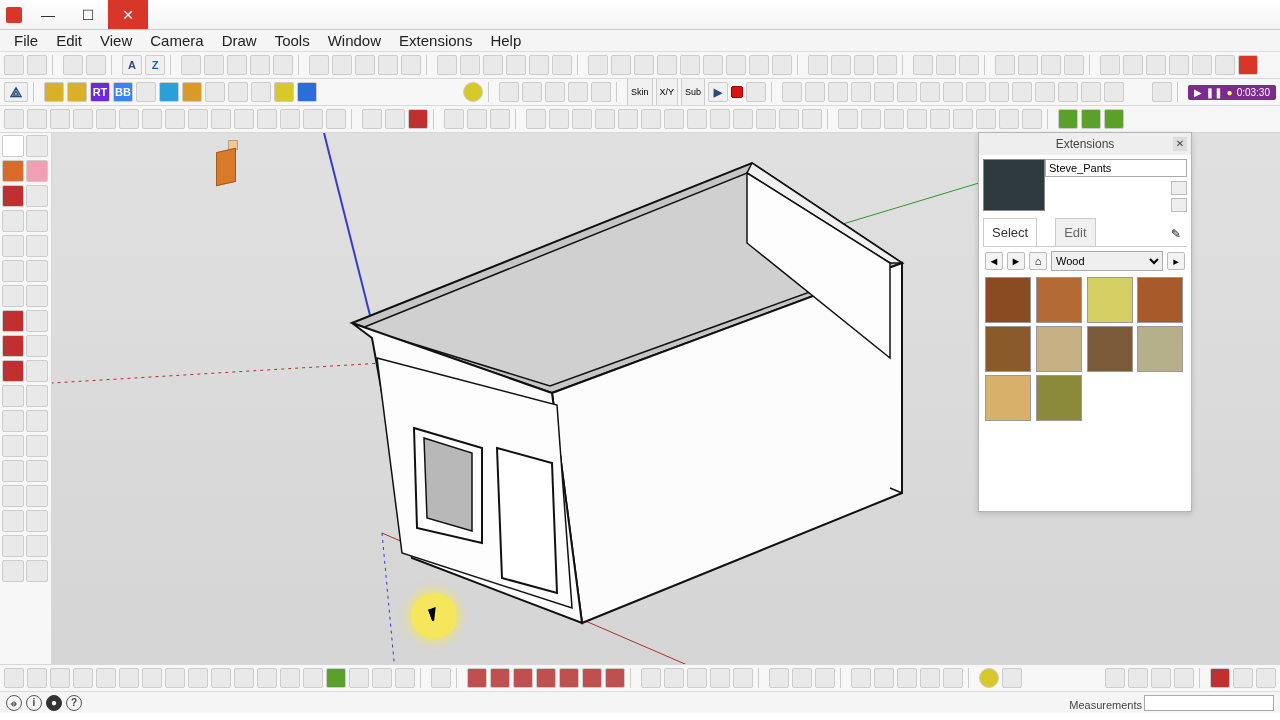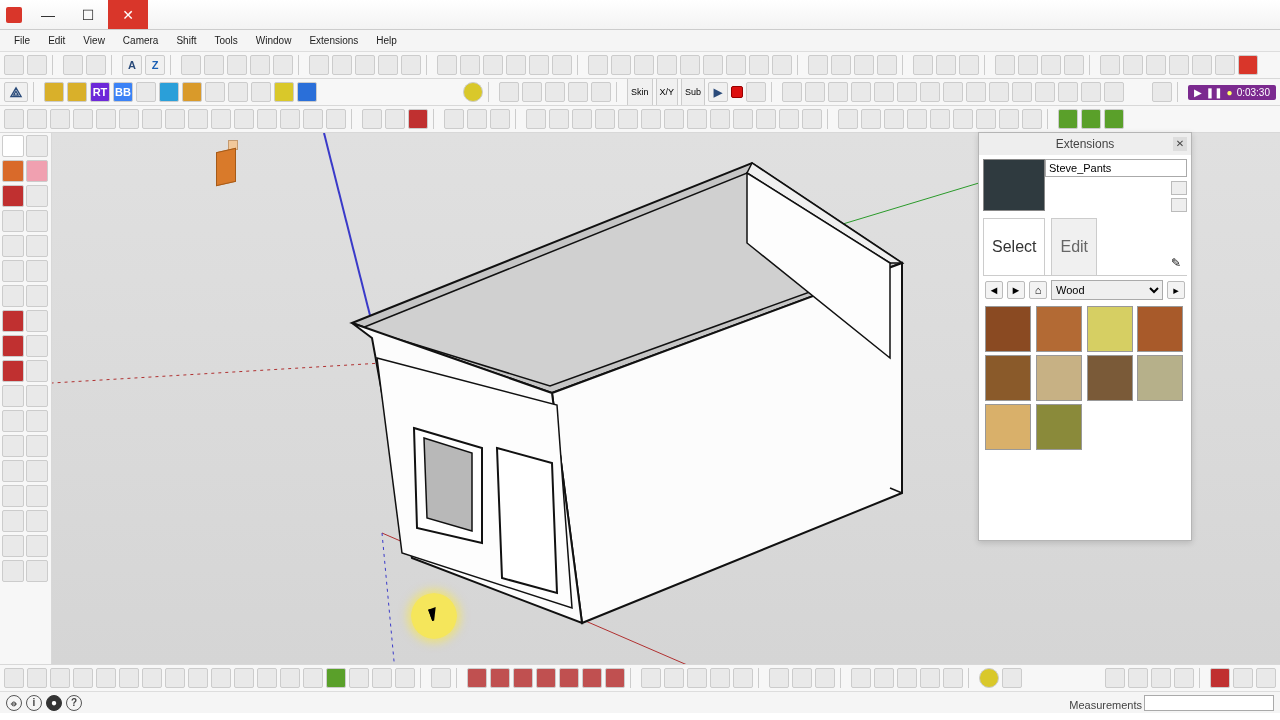--- a/index.html
+++ b/index.html
@@ -4,21 +4,21 @@
 <style>
   * { box-sizing: border-box; margin: 0; padding: 0; }
   body { font-family: "Segoe UI", Tahoma, sans-serif; font-size: 12px; background: #fff; width:1280px; height:720px; overflow:hidden; }
   .titlebar { height:30px; background: linear-gradient(#fff,#f3f3f3); border-bottom:1px solid #ccc; display:flex; align-items:center; }
   .titlebar .icon { width:16px; height:16px; background:#d9362a; border-radius:2px; margin:0 6px; }
   .titlebar .title { flex:1; text-align:center; color:#333; font-size:13px; }
   .winbtns { display:flex; height:100%; }
   .winbtn { width:40px; height:100%; display:flex; align-items:center; justify-content:center; font-size:14px; color:#333;}
   .winbtn.close { background:#d9362a; color:#fff; }
   .menubar { height:22px; background:#f5f5f5; border-bottom:1px solid #ddd; display:flex; align-items:center; padding:0 6px; gap:2px;}
-  .menubar span { padding:2px 8px; color:#222; font-size:10px; }
+  .menubar span { padding:2px 8px; color:#222; font-size:15px; }
   .toolrow { height:27px; background:#f7f7f7; border-bottom:1px solid #d8d8d8; display:flex; align-items:center; padding:0 4px; gap:3px; overflow:hidden;}
   .tb { width:20px; height:20px; background:#e9e9e9; border:1px solid #ccc; border-radius:2px; flex-shrink:0; }
   .tb.letter { display:flex; align-items:center; justify-content:center; font-weight:bold; font-size:11px; color:#2a4b7a; background:#f0f0f0;}
   .sep { width:6px; height:20px; border-left:1px solid #ccc; margin:0 2px; flex-shrink:0;}
   .txtbtn{font-size:9px;padding:12px 3px;border:1px solid #ccc;background:#f0f0f0;border-radius:2px;flex-shrink:0;}
   .rec{width:12px;height:12px;background:#d11;border-radius:2px;flex-shrink:0;border:1px solid #900;}
   .timestamp { background:#7b2a8f; color:#fff; font-size:10px; padding:2px 6px; border-radius:2px; display:flex; align-items:center; gap:4px; }
   .main { display:flex; height:531px; }
   .lefttools { width:52px; background:#f7f7f7; border-right:1px solid #d8d8d8; display:grid; grid-template-columns:1fr 1fr; grid-auto-rows:24px; gap:1px; padding:2px; align-content:start;}
   .lt { width:22px; height:22px; background:#e9e9e9; border:1px solid #ccc; border-radius:2px; }
@@ -33,21 +33,21 @@
   .matpanel { position:absolute; right:88px; top:132px; width:214px; background:#fff; border:1px solid #b5b5b5; box-shadow:0 2px 6px rgba(0,0,0,0.15); }
   .matpanel .hdr { height:22px; background:#eee; display:flex; align-items:center; justify-content:center; position:relative; font-size:12px; color:#444;}
   .matpanel .hdr .x { position:absolute; right:4px; top:4px; width:14px; height:14px; background:#ddd; font-size:10px; text-align:center; line-height:14px;}
   .matpanel .preview { display:flex; padding:4px; }
   .matpanel .swatch { width:62px; height:52px; background:#2f3a3f; border:1px solid #888;}
   .matpanel .pvright{flex:1;}
   .matpanel .pvright input{width:100%;font-size:11px;border:1px solid #aaa;padding:2px 3px;}
   .matpanel .pvicons{margin-top:4px;display:flex;flex-direction:column;gap:3px;align-items:flex-end;}
   .smicon{width:16px;height:14px;border:1px solid #bbb;background:#eee;}
   .tabs{display:flex;border-bottom:1px solid #ccc;margin:2px 4px 0 4px;align-items:flex-end;}
-  .tab{padding:19px 8px;border:1px solid #ccc;border-bottom:none;margin-right:6px;font-size:16px;background:#fff;color:#333;}
+  .tab{padding:6px 8px;border:1px solid #ccc;border-bottom:none;margin-right:18px;font-size:13px;background:#fff;color:#333;}
   .tab.inactive{background:#f0f0f0;color:#666;}
   .dropper{margin-left:auto;width:16px;height:16px;margin-bottom:3px;}
   .navrow{display:flex;align-items:center;gap:4px;padding:4px 6px;}
   .navbtn{width:18px;height:18px;border:1px solid #bbb;background:#f3f3f3;border-radius:2px;display:flex;align-items:center;justify-content:center;font-size:11px;}
   .navrow select{flex:1;font-size:11px;height:20px;border:1px solid #aaa;}
   .thumbs{display:grid;grid-template-columns:repeat(4,1fr);gap:3px;padding:2px 6px 90px 6px;}
   .th{width:46px;height:46px;border:1px solid #999;}
   .bottomrow { height:27px; background:#f7f7f7; border-top:1px solid #d8d8d8; display:flex; align-items:center; padding:0 4px; gap:3px; overflow:hidden;}
   .statusbar { height:22px; background:#f5f5f5; border-top:1px solid #ddd; display:flex; align-items:center; padding:0 6px; font-size:11px; color:#444;}
   .status-icons{display:flex;gap:4px;margin-right:10px;}
@@ -65,21 +65,21 @@
     <div class="winbtn">☐</div>
     <div class="winbtn close">✕</div>
   </div>
 </div>
 
 <div class="menubar">
   <span>File</span>
   <span>Edit</span>
   <span>View</span>
   <span>Camera</span>
-  <span>Shift</span>
+  <span>Draw</span>
   <span>Tools</span>
   <span>Window</span>
   <span>Extensions</span>
   <span>Help</span>
 </div>
 
 <div class="toolrow">
   <div class="tb"></div>
   <div class="tb"></div>
   <div class="sep"></div>

